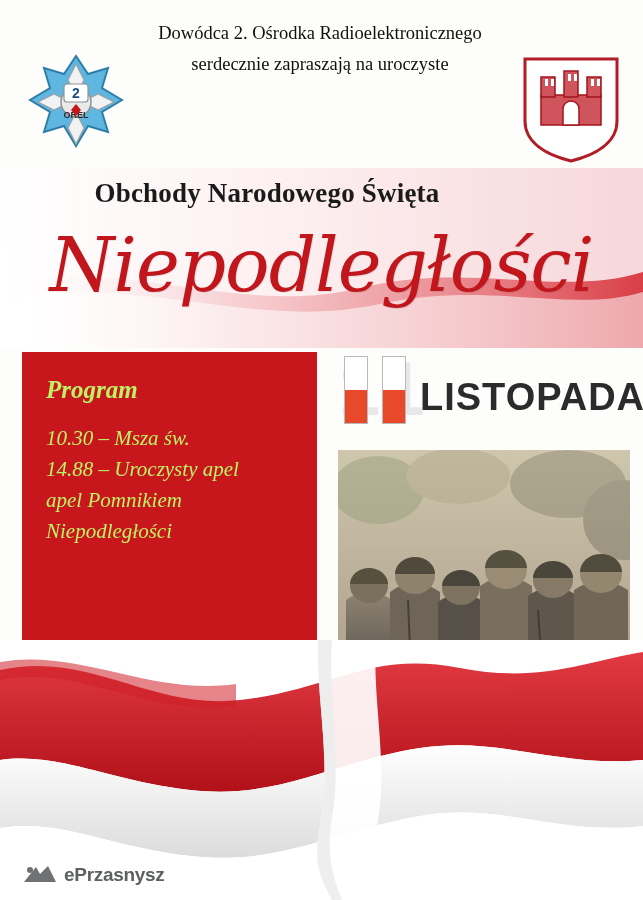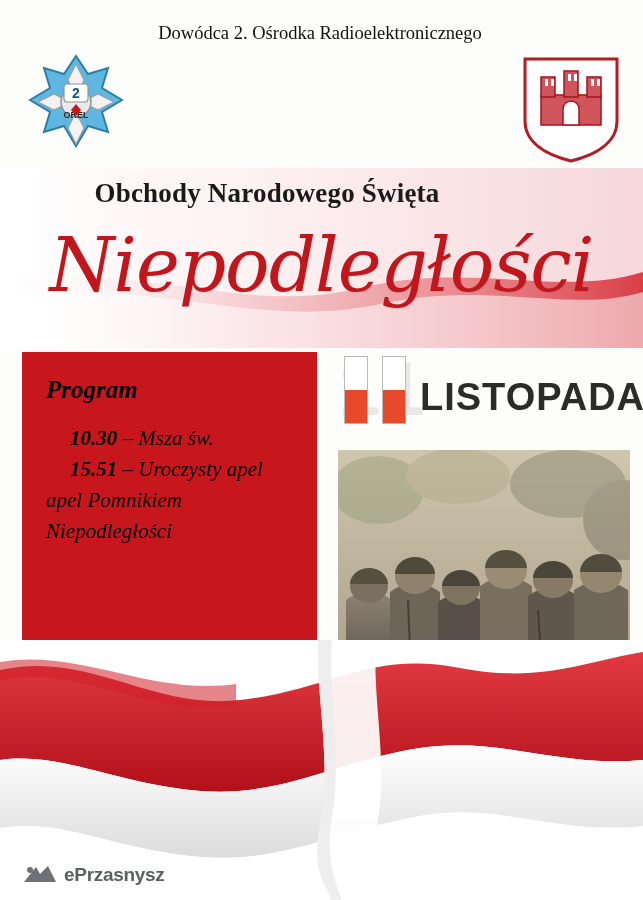--- a/index.html
+++ b/index.html
@@ -64,40 +64,40 @@
     font-style:italic;
     letter-spacing:-1px;
     text-shadow:1px 1px 0 rgba(0,0,0,.08);
   }
 
   
   .program{
     position:absolute;left:22px;top:352px;
     width:295px;height:330px;
     background:#c8161d;
-    color:#000000;
+    color:#bef264;
     padding:22px 20px 0 24px;
     box-sizing:border-box;
   }
   .program h2{
     margin:0;
     font-size:25px;
     font-weight:bold;
     font-style:italic;
     line-height:31px;
     font-family:"Liberation Serif", serif;
   }
   .program ul{
     margin:18px 0 0 0;padding:0;list-style:none;
     font-size:21px;
     font-style:italic;
     line-height:31px;
     font-family:"Liberation Serif", serif;
   }
-  .program li b{font-weight:bold;margin-left:24px;}
+  .program li b{font-weight:normal;}
 
   
   .date-block{
     position:absolute;left:338px;top:352px;width:292px;height:80px;
   }
   .eleven{
     position:absolute;left:0;top:0;
     font-size:76px;
     font-weight:bold;
     color:#e8e8e8;
@@ -165,20 +165,21 @@
         </linearGradient>
       </defs>
       <rect x="0" y="0" width="643" height="180" fill="url(#wfade)"></rect>
       <path d="M0,118 C120,86 240,150 360,120 C470,93 560,130 643,104 L643,180 L0,180 Z" fill="url(#redfade)"></path>
       <path d="M0,132 C140,104 250,164 380,136 C490,112 570,146 643,124 L643,180 L0,180 Z" fill="#ffffff" opacity=".55"></path>
     </svg>
   </div>
 
   <div class="header-text">
     <div>Dowódca 2. Ośrodka Radioelektronicznego</div>
+    <div>serdecznie zapraszają na uroczyste</div>
   </div>
 
   <div class="badge">
     <svg width="108" height="110" viewBox="0 0 108 110">
       <g>
 
         <path d="M54 4 L66 22 L86 16 L80 36 L100 48 L80 60 L86 80 L66 74 L54 94 L42 74 L22 80 L28 60 L8 48 L28 36 L22 16 L42 22 Z" fill="#5fb6e0" stroke="#2d7fa8" stroke-width="2"></path>
 
         <path d="M54 12 L62 28 L54 44 L46 28 Z" fill="#f2f2f2" stroke="#9aa1a6" stroke-width="1.2"></path>
         <path d="M54 60 L62 76 L54 92 L46 76 Z" fill="#f2f2f2" stroke="#9aa1a6" stroke-width="1.2"></path>
@@ -224,21 +225,21 @@
     <h2>
       <span>Program</span><br>
     </h2>
     <ul>
       <li>
         <b>10.30</b>
         <span>–</span>
         <span>Msza św.</span><br>
       </li>
       <li>
-        <b>15.51</b>
+        <b>14.88</b>
         <span>–</span>
         <span>Uroczysty apel</span><br>
         <span>apel Pomnikiem</span><br>
         <span>Niepodległości</span>
       </li>
     </ul>
   </div>
 
   <div class="date-block">
     <div class="eleven">11</div>

